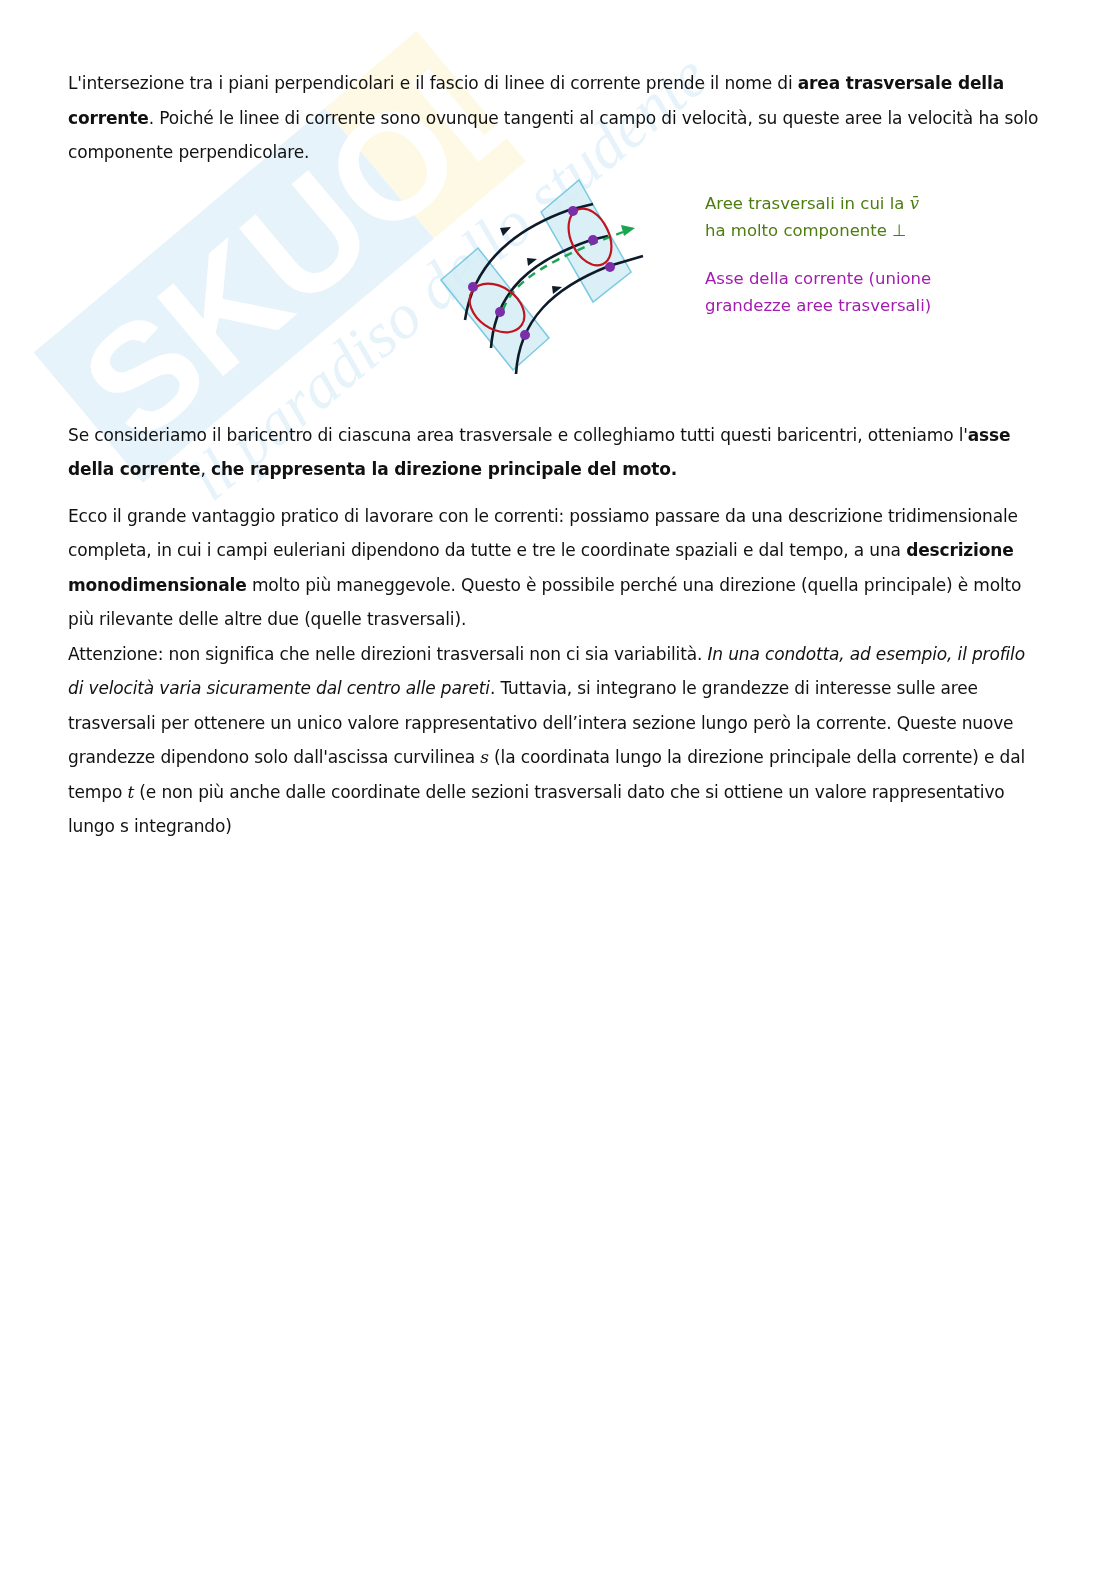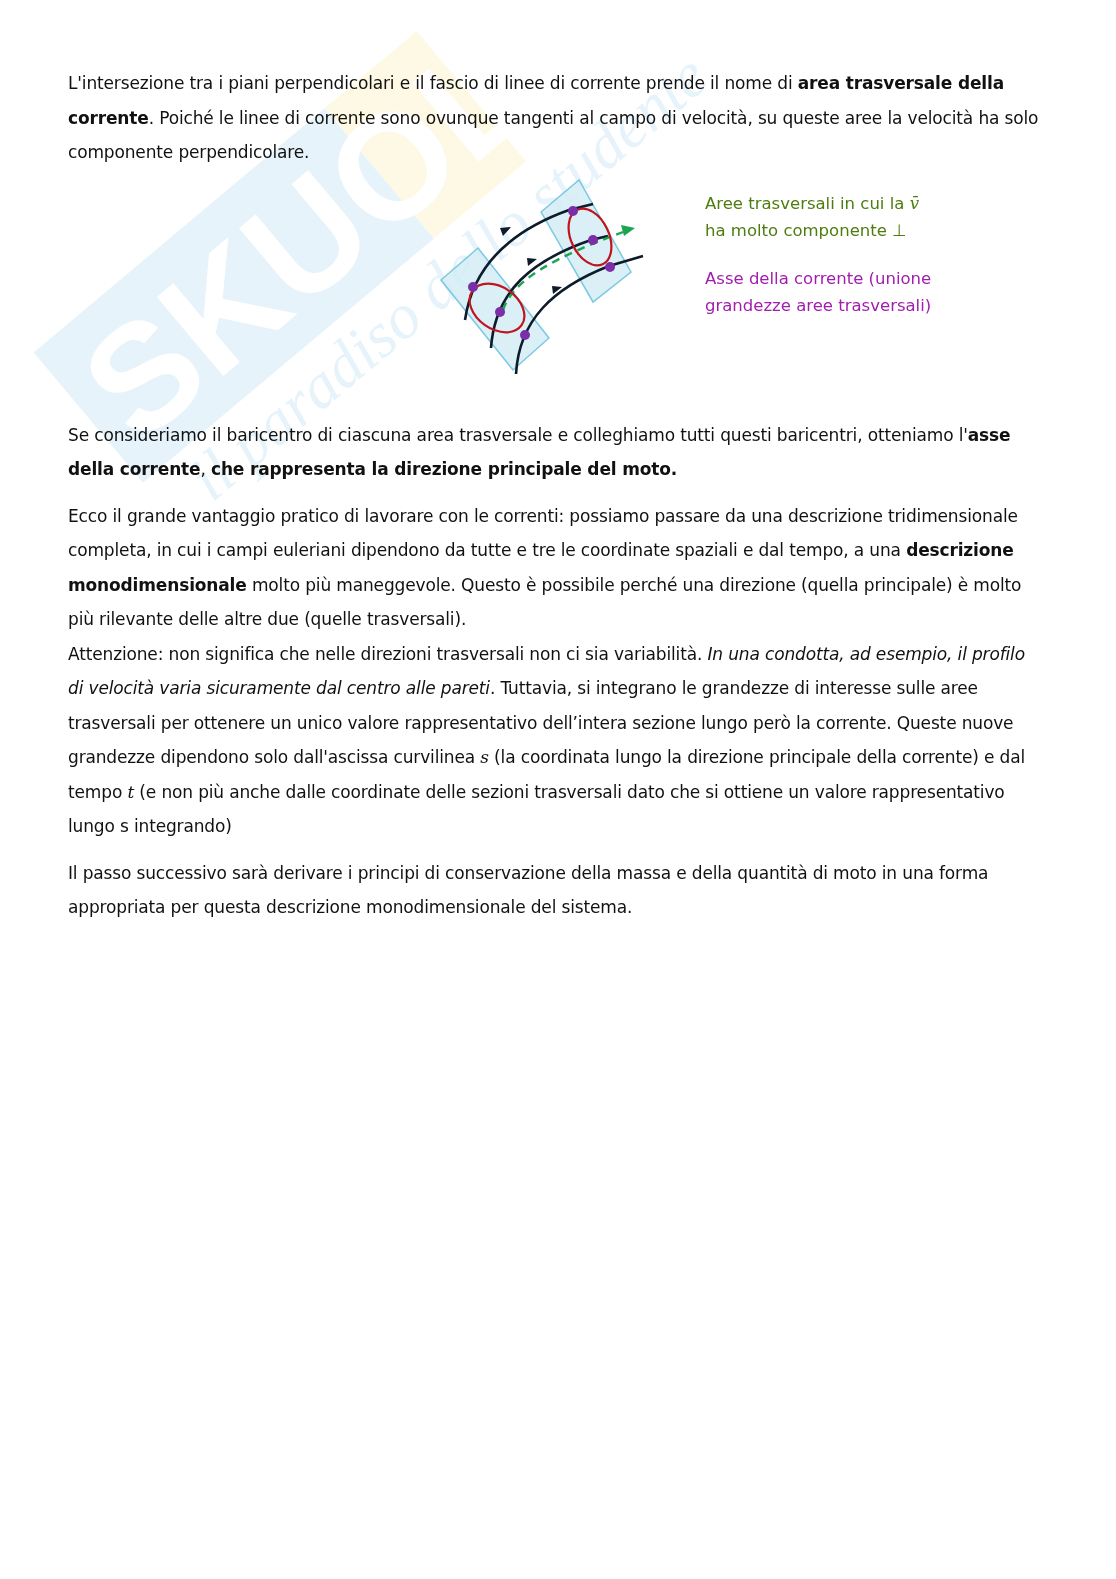--- a/index.html
+++ b/index.html
@@ -71,15 +71,14 @@
       <span>grandezze aree trasversali)</span>
     </div>
   </div>
 
   <p class="gap" style="margin-top:8px;"><span>Se consideriamo il baricentro di ciascuna area trasversale e colleghiamo tutti questi baricentri, otteniamo l'</span><b>asse della corrente</b><span>, </span><b>che rappresenta la direzione principale del moto.</b></p>
 
   <p class="gap"><span>Ecco il grande vantaggio pratico di lavorare con le correnti: possiamo passare da una descrizione tridimensionale completa, in cui i campi euleriani dipendono da tutte e tre le coordinate spaziali e dal tempo, a una </span><b>descrizione monodimensionale</b><span> molto più maneggevole. Questo è possibile perché una direzione (quella principale) è molto più rilevante delle altre due (quelle trasversali).</span></p>
 
   <p><span>Attenzione: non significa che nelle direzioni trasversali non ci sia variabilità. </span><i>In una condotta, ad esempio, il profilo di velocità varia sicuramente dal centro alle pareti</i><span>. Tuttavia, si integrano le grandezze di interesse sulle aree trasversali per ottenere un unico valore rappresentativo dell’intera sezione lungo però la corrente. Queste nuove grandezze dipendono solo dall'ascissa curvilinea </span><span class="math">s</span><span> (la coordinata lungo la direzione principale della corrente) e dal tempo </span><span class="math">t</span><span> (e non più anche dalle coordinate delle sezioni trasversali dato che si ottiene un valore rappresentativo lungo s integrando)</span></p>
 
-  <p class="gap"><span>Il passo successivo sarà derivare i principi di conservazione della massa e della quantità di moto in una forma appropriata per questa descrizione monodimensionale del sistema.</span></p>
 
 </div>
 
 </body></html>

